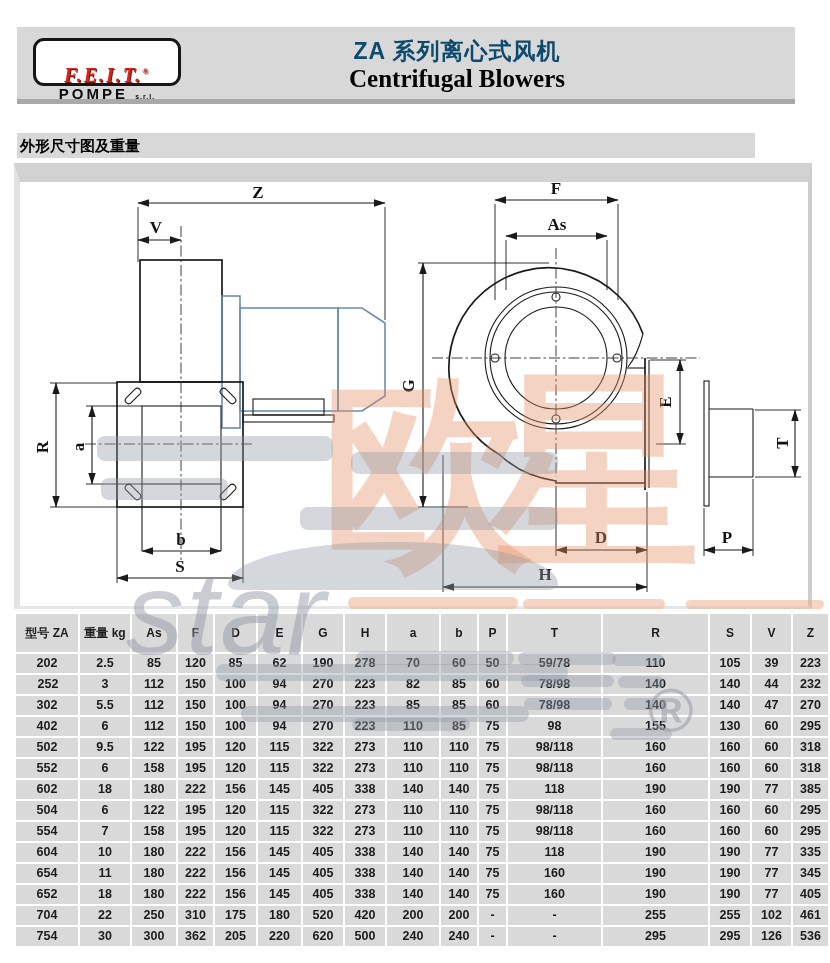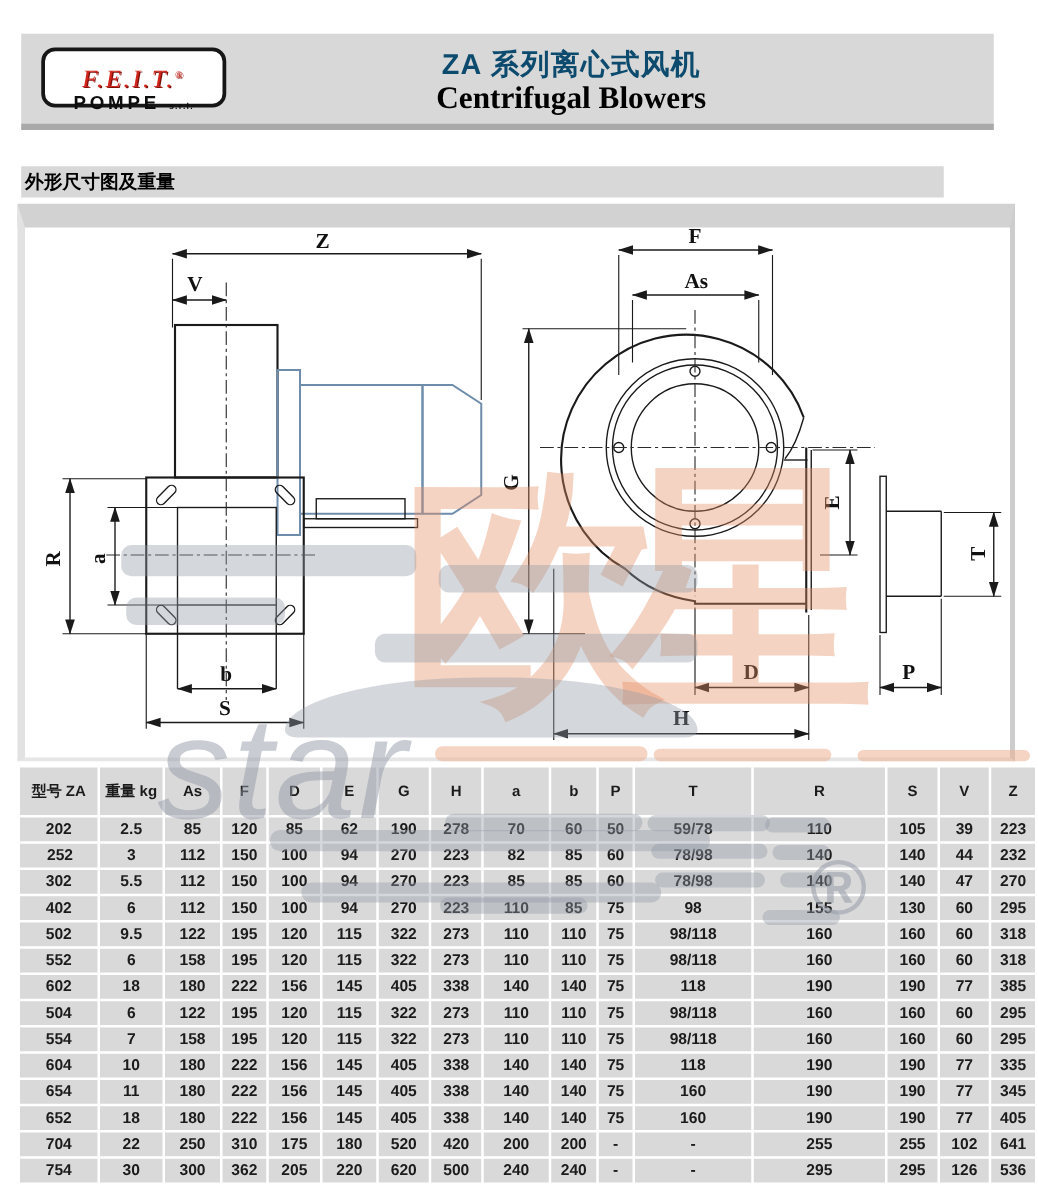--- a/index.html
+++ b/index.html
@@ -11,22 +11,22 @@
   .header-band{
     position:absolute;left:17px;top:27px;width:778px;height:72px;
     background:#d8d8d8;border-bottom:5px solid #a9a9a9;
   }
   .logo-box{
     position:absolute;left:16px;top:11px;width:148px;height:48px;
     background:#ffffff;border:3px solid #161616;border-radius:11px;
     text-align:center;box-sizing:border-box;
   }
   .logo-feit{
-    font-family:"Liberation Serif",serif;font-weight:normal;font-style:italic;
-    color:#d2251c;font-size:20px;letter-spacing:2px;line-height:22px;margin-top:8px;
+    font-family:"Liberation Serif",serif;font-weight:bold;font-style:italic;
+    color:#d2251c;font-size:20px;letter-spacing:2px;line-height:22px;margin-top:20px;
     text-shadow:1px 1px 0 #7e100a;
   }
   .logo-reg{font-size:8px;vertical-align:super;color:#d2251c;font-style:normal}
   .logo-pompe{font-size:15px;font-weight:bold;color:#0d0d0d;letter-spacing:3px;line-height:15px}
   .logo-srl{font-size:7px;font-weight:bold;letter-spacing:1px}
   .header-titles{position:absolute;left:190px;top:9px;width:500px;text-align:center}
   .title-cn{font-size:23px;font-weight:bold;color:#0c4a6e;line-height:30px;letter-spacing:1px}
   .title-en{font-family:"Liberation Serif",serif;font-size:25px;font-weight:bold;color:#000;line-height:26px}
   
   .section-bar{
@@ -490,21 +490,21 @@
         <td>180</td>
         <td>520</td>
         <td>420</td>
         <td>200</td>
         <td>200</td>
         <td>-</td>
         <td>-</td>
         <td>255</td>
         <td>255</td>
         <td>102</td>
-        <td>641</td>
+        <td>461</td>
       </tr>
       <tr>
         <td>754</td>
         <td>30</td>
         <td>300</td>
         <td>362</td>
         <td>205</td>
         <td>220</td>
         <td>620</td>
         <td>500</td>

